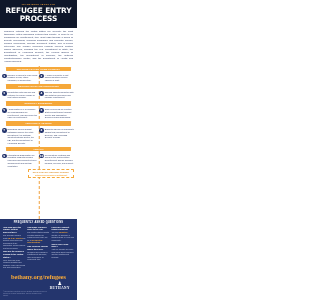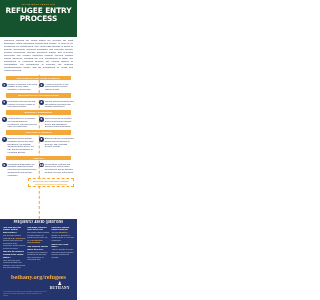--- a/index.html
+++ b/index.html
@@ -4,21 +4,21 @@
 <style>
   html,body{margin:0;padding:0;background:#ffffff;}
   body{
     width:77px;height:300px;overflow:hidden;position:relative;
     font-family:"Liberation Sans",sans-serif;
     color:#1f2f5e;
   }
   .sheet{width:77px;height:300px;position:relative;background:#fff;display:flex;flex-direction:column;}
 
   
-  .header{background:#14532d;padding:3px 3px 14px 3px;flex:0 0 auto;}
+  .header{background:#0f172a;padding:3px 3px 5px 3px;flex:0 0 auto;}
   .header .kicker{
     color:#f0a03c;font-size:2.1px;letter-spacing:.35px;text-align:center;
     font-weight:bold;text-transform:uppercase;line-height:3px;
   }
   .header .title{
     color:#ffffff;font-size:7.4px;line-height:8px;text-align:center;
     font-weight:bold;letter-spacing:-.1px;text-transform:uppercase;
     font-family:"DejaVu Sans",sans-serif;margin-top:.5px;
   }
 

